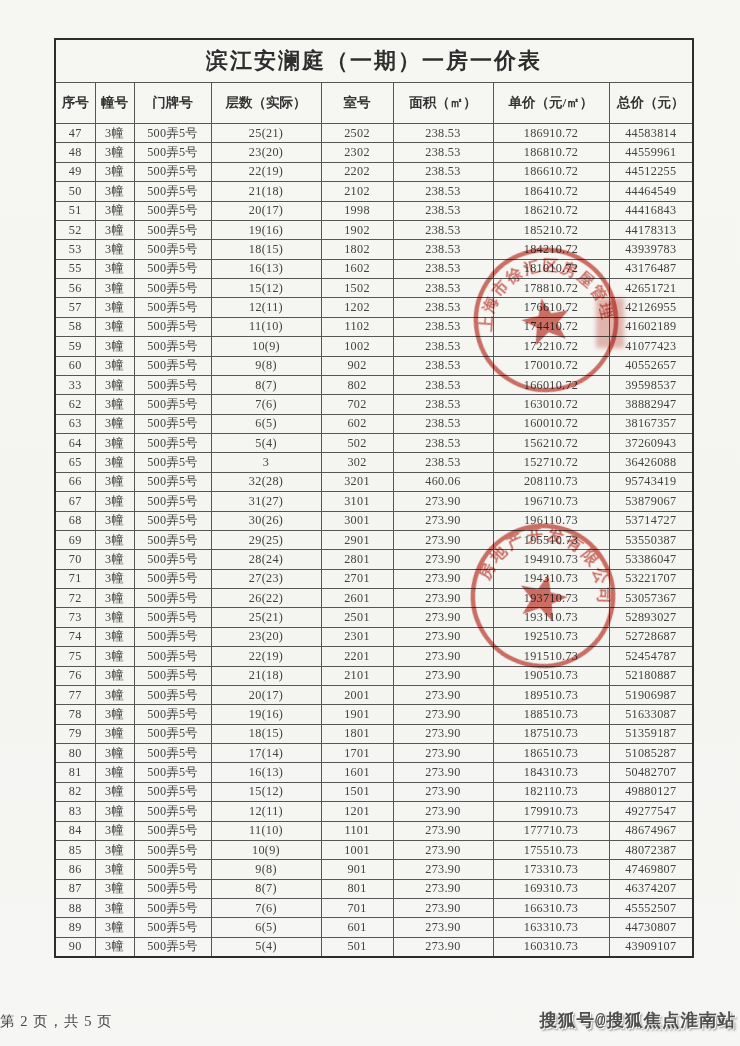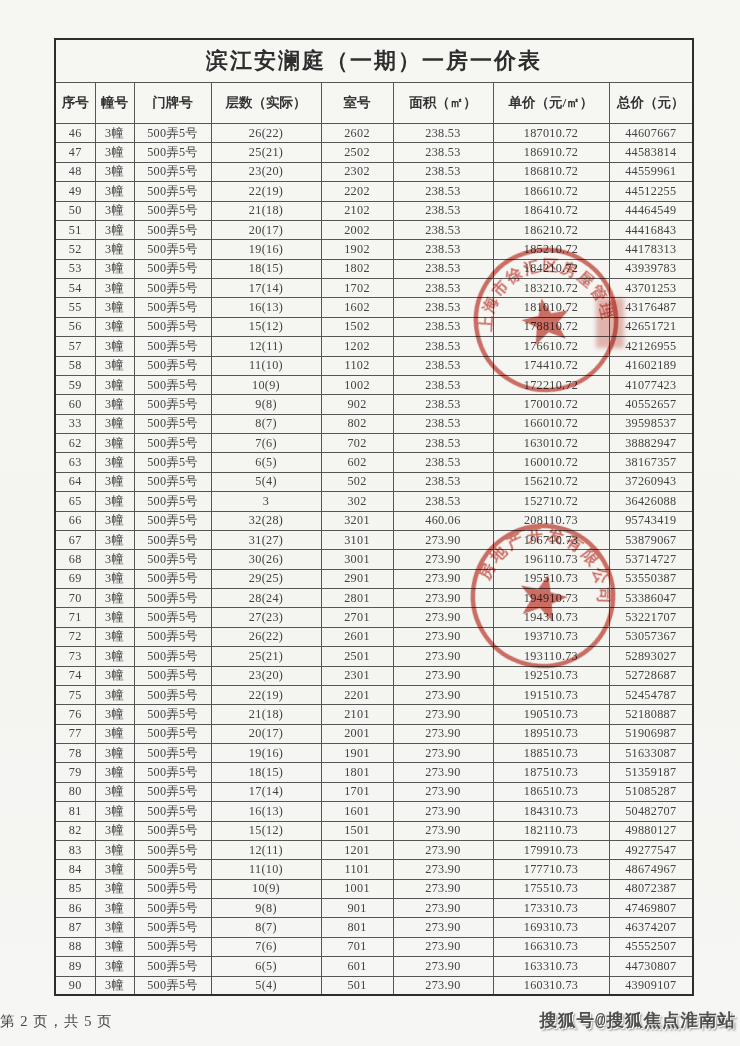--- a/index.html
+++ b/index.html
@@ -112,30 +112,20 @@
             <th>门牌号</th>
             <th>层数（实际）</th>
             <th>室号</th>
             <th>面积（㎡）</th>
             <th>单价（元/㎡）</th>
             <th>总价（元）</th>
           </tr>
       </thead>
       <tbody id="table-body">
           <tr>
-            <td>46</td>
-            <td>3幢</td>
-            <td>500弄5号</td>
-            <td>26(22)</td>
-            <td>2602</td>
-            <td>238.53</td>
-            <td>187010.72</td>
-            <td>44607667</td>
-          </tr>
-          <tr>
             <td>47</td>
             <td>3幢</td>
             <td>500弄5号</td>
             <td>25(21)</td>
             <td>2502</td>
             <td>238.53</td>
             <td>186910.72</td>
             <td>44583814</td>
           </tr>
           <tr>
@@ -166,21 +156,21 @@
             <td>2102</td>
             <td>238.53</td>
             <td>186410.72</td>
             <td>44464549</td>
           </tr>
           <tr>
             <td>51</td>
             <td>3幢</td>
             <td>500弄5号</td>
             <td>20(17)</td>
-            <td>2002</td>
+            <td>1998</td>
             <td>238.53</td>
             <td>186210.72</td>
             <td>44416843</td>
           </tr>
           <tr>
             <td>52</td>
             <td>3幢</td>
             <td>500弄5号</td>
             <td>19(16)</td>
             <td>1902</td>
@@ -190,30 +180,20 @@
           </tr>
           <tr>
             <td>53</td>
             <td>3幢</td>
             <td>500弄5号</td>
             <td>18(15)</td>
             <td>1802</td>
             <td>238.53</td>
             <td>184210.72</td>
             <td>43939783</td>
-          </tr>
-          <tr>
-            <td>54</td>
-            <td>3幢</td>
-            <td>500弄5号</td>
-            <td>17(14)</td>
-            <td>1702</td>
-            <td>238.53</td>
-            <td>183210.72</td>
-            <td>43701253</td>
           </tr>
           <tr>
             <td>55</td>
             <td>3幢</td>
             <td>500弄5号</td>
             <td>16(13)</td>
             <td>1602</td>
             <td>238.53</td>
             <td>181010.72</td>
             <td>43176487</td>

